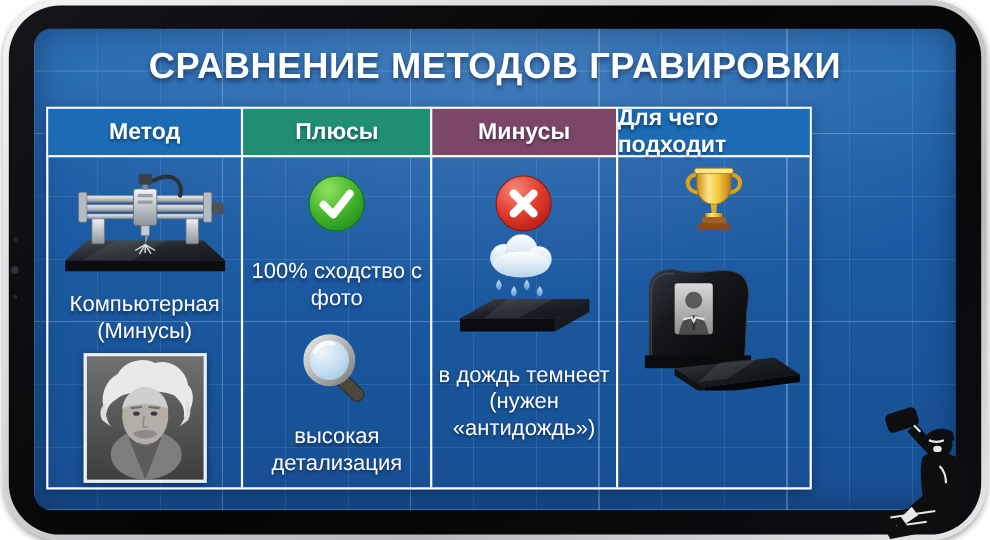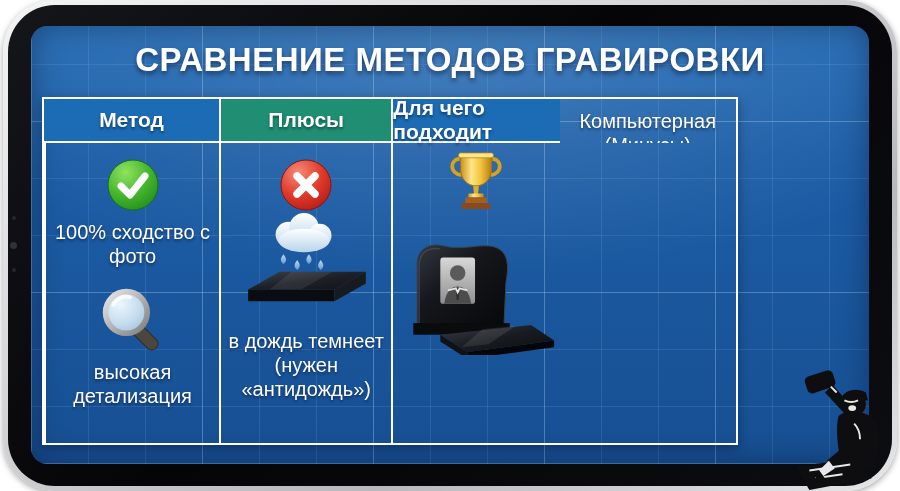--- a/index.html
+++ b/index.html
@@ -62,20 +62,21 @@
   <div class="sensor-dot dot3"></div>
 
   <div class="screen">
 
     <div class="page-title">СРАВНЕНИЕ МЕТОДОВ ГРАВИРОВКИ</div>
 
     <div class="cmp-table">
 
       <div class="th" style="background: rgb(27, 108, 180);">Метод</div>
       <div class="th" style="background: rgb(31, 142, 115);">Плюсы</div>
+      <div class="th" style="background: rgb(124, 71, 102);">Минусы</div>
       <div class="th" style="background: rgb(27, 108, 180);">Для чего подходит</div>
 
       <div class="td">
         <svg width="152" height="112" viewBox="0 0 200 148" style="margin-top:3px" aria-hidden="true">
           <defs>
             <linearGradient id="sil" x1="0" y1="0" x2="0" y2="1">
               <stop offset="0" stop-color="#f4f6f8"></stop>
                 <stop offset=".45" stop-color="#c4c9cf"></stop>
                 <stop offset="1" stop-color="#8d939a"></stop>
             </linearGradient>
@@ -144,38 +145,38 @@
           <defs>
               <radialGradient id="gck" cx="35%" cy="25%" r="85%">
             <stop offset="0" stop-color="#90e35e"></stop>
                 <stop offset=".55" stop-color="#46b52e"></stop>
                 <stop offset="1" stop-color="#1f8d1b"></stop>
           </radialGradient>
             </defs>
           <circle cx="26" cy="26" r="25" fill="url(#gck)" stroke="#17701a" stroke-width="1"></circle>
           <path d="M14 27 L23 36 L38 17" fill="none" stroke="#fff" stroke-width="7" stroke-linecap="round" stroke-linejoin="round"></path>
         </svg>
-        <div class="cell-text" style="margin-top:9px;max-width:165px">100% сходство с фото</div>
+        <div class="cell-text" style="margin-top:24px;max-width:165px">100% сходство с фото</div>
         <svg width="68" height="68" viewBox="0 0 72 72" style="margin-top:18px" aria-hidden="true">
           <defs>
             <radialGradient id="lens" cx="35%" cy="30%" r="80%">
               <stop offset="0" stop-color="#eef6fb"></stop>
                 <stop offset=".6" stop-color="#c3dcef"></stop>
                 <stop offset="1" stop-color="#9dc2de"></stop>
             </radialGradient>
             <linearGradient id="rim" x1="0" y1="0" x2="1" y2="1">
               <stop offset="0" stop-color="#e8e8e8"></stop>
                 <stop offset="1" stop-color="#7e7e7e"></stop>
             </linearGradient>
           </defs>
           <rect x="42" y="37" width="13" height="34" rx="6" transform="rotate(-45 48 54)" fill="#4b473f" stroke="#2e2b26" stroke-width="1"></rect>
           <circle cx="29" cy="28" r="22" fill="url(#lens)" stroke="url(#rim)" stroke-width="6"></circle>
           <path d="M15,20 C18,13 26,10 33,12" fill="none" stroke="#ffffff" stroke-width="4" stroke-linecap="round" opacity=".8"></path>
         </svg>
-        <div class="cell-text" style="margin-top:6px;max-width:180px">высокая детализация</div>
+        <div class="cell-text" style="margin-top:16px;max-width:180px">высокая детализация</div>
       </div>
 
       <div class="td">
         <svg width="52" height="52" viewBox="0 0 52 52" style="margin-top:16px" aria-hidden="true">
           <defs>
               <radialGradient id="gcr" cx="35%" cy="25%" r="85%">
             <stop offset="0" stop-color="#f58a77"></stop>
                 <stop offset=".55" stop-color="#e03a2b"></stop>
                 <stop offset="1" stop-color="#b01c15"></stop>
           </radialGradient>

